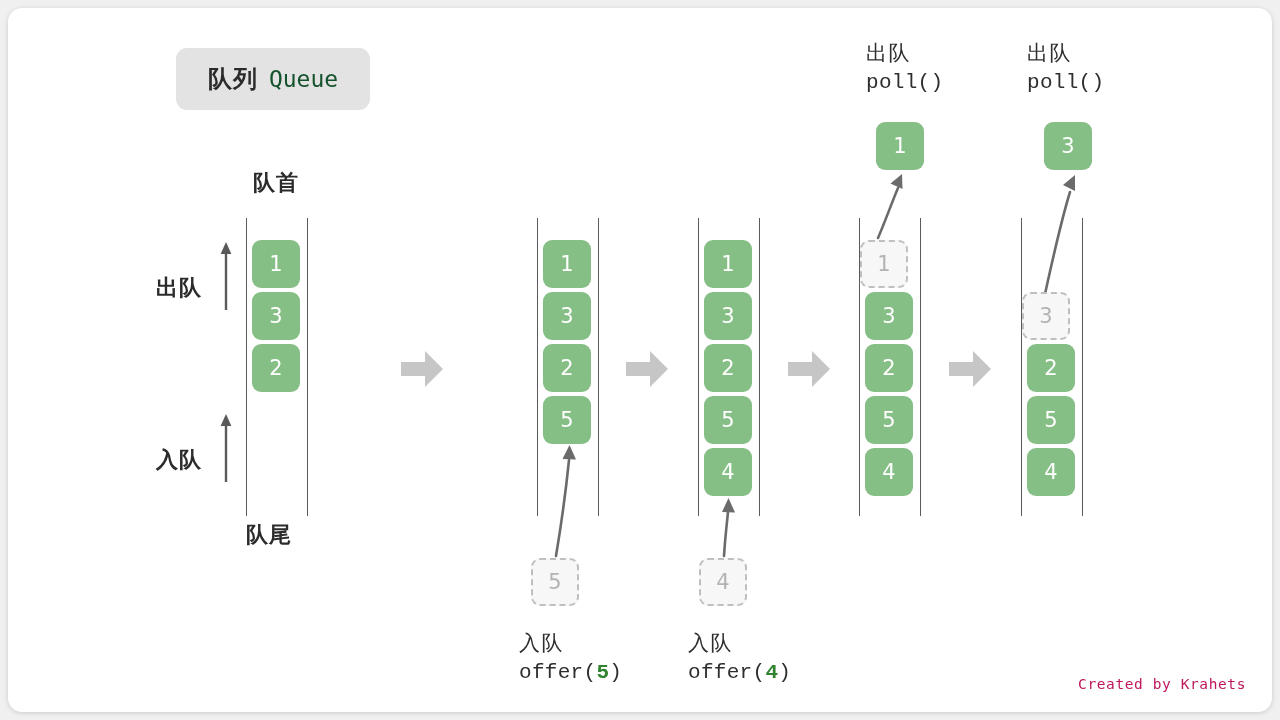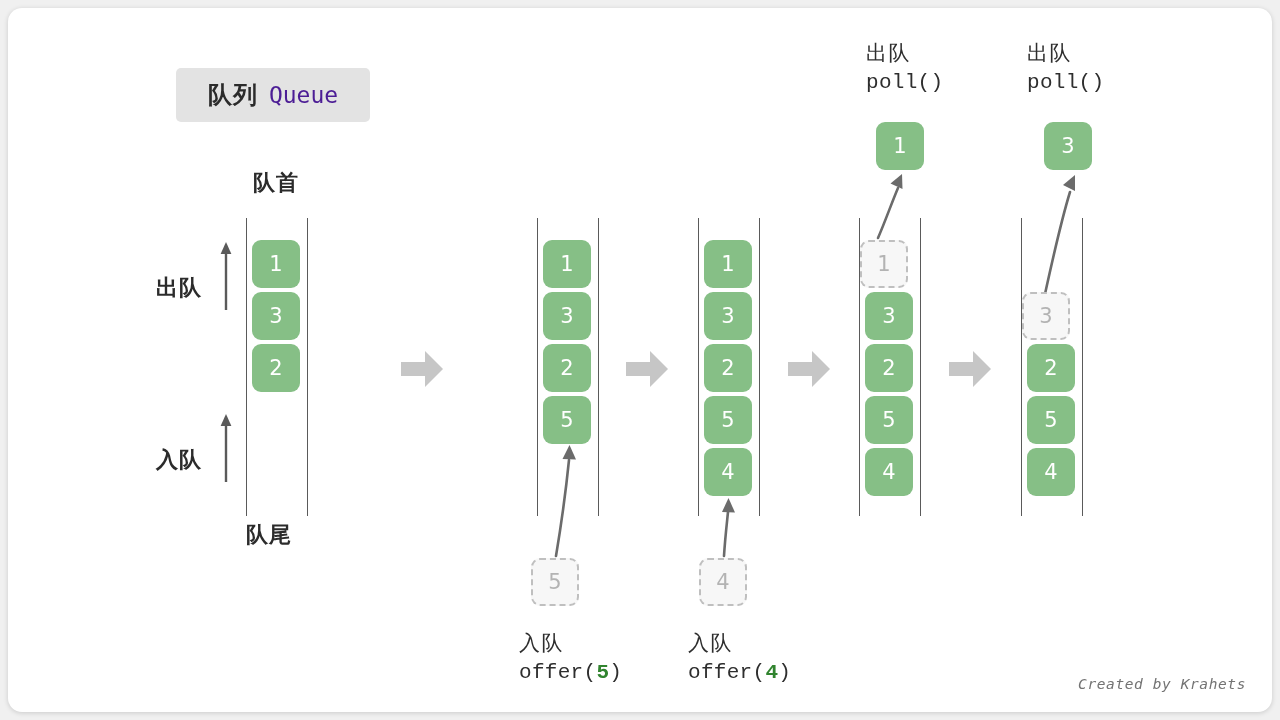--- a/index.html
+++ b/index.html
@@ -22,38 +22,38 @@
     height: 704px;
     background: #ffffff;
     border-radius: 14px;
     box-shadow: 0 1px 5px rgba(0,0,0,0.16);
     overflow: hidden;
   }
   .abs { position: absolute; }
 
   
   #title-badge {
-    left: 168px; top: 60px;
-    width: 194px; height: 54px;
+    left: 168px; top: 40px;
+    width: 194px; height: 62px;
     background: #e3e3e3;
-    border-radius: 5px;
+    border-radius: 11px;
     display: flex;
     align-items: center;
     justify-content: center;
     gap: 11px;
   }
   #title-badge .cn {
     font-size: 24px;
     font-weight: bold;
     color: #2b2b2b;
     letter-spacing: 1px;
   }
   #title-badge .en {
     font-size: 23px;
-    color: #4c1d95;
+    color: #14532d;
     font-family: "DejaVu Sans Mono", "Liberation Mono", monospace;
   }
 
   
   .cn-bold {
     font-size: 22px;
     font-weight: bold;
     color: #2b2b2b;
     white-space: nowrap;
     letter-spacing: 1px;
@@ -105,25 +105,24 @@
   }
 
   
   .step-arrow { width: 46px; height: 46px; }
 
   
   #credit {
     right: 26px;
     bottom: 20px;
     font-size: 14.5px;
-    color: #737373;
+    color: #be185d;
     font-family: "DejaVu Sans Mono", "Liberation Mono", monospace;
     letter-spacing: 0.6px;
     white-space: nowrap;
-    font-style: italic;
   }
 
   svg { overflow: visible; }
 </style>
 </head>
 <body>
 
 <div id="card">
 
   <div class="abs" id="title-badge">

